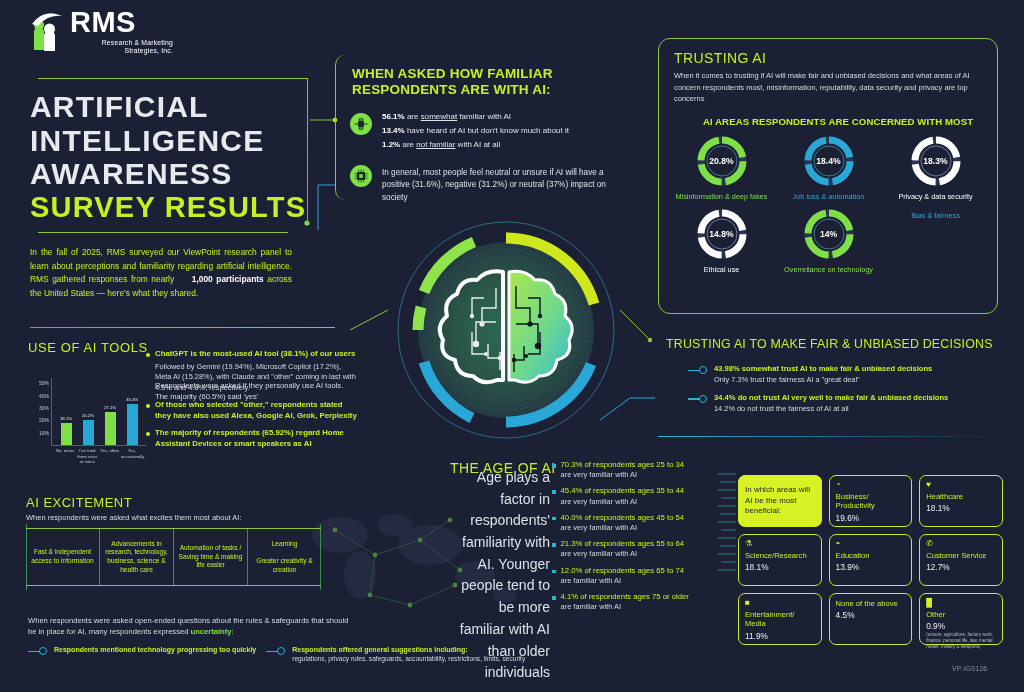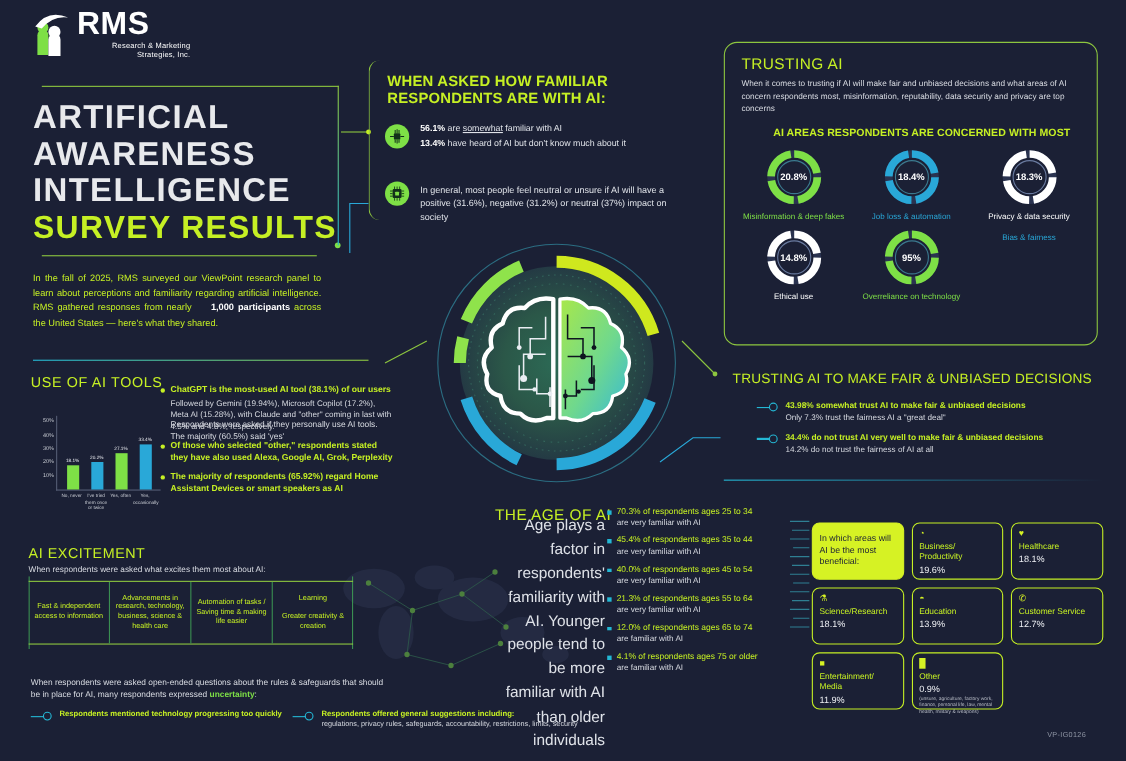--- a/index.html
+++ b/index.html
@@ -223,22 +223,22 @@
         <div>Research &amp; Marketing</div>
         <div>Strategies, Inc.</div>
       </div>
     </div>
   </div>
 
   <div class="abs title-rule-top"></div>
   <div class="abs title-rule-top-v"></div>
   <div class="abs title-wrap">
     <div class="title-line">ARTIFICIAL</div>
+    <div class="title-line">INTELLIGENCE</div>
     <div class="title-line">AWARENESS</div>
-    <div class="title-line">INTELLIGENCE</div>
     <div class="title-line accent">SURVEY RESULTS</div>
   </div>
   <div class="abs title-rule-bot"></div>
 
   <div class="abs intro"><span>In the fall of 2025, RMS surveyed our ViewPoint research panel to learn about perceptions and familiarity regarding artificial intelligence. RMS gathered responses from nearly </span><b>1,000 participants</b><span> across the United States — here's what they shared.</span></div>
   <div class="abs rule-teal"></div>
 
   <div class="abs fam-box"></div>
   <div class="abs fam-title">WHEN ASKED HOW FAMILIAR RESPONDENTS ARE WITH AI:</div>
 
@@ -253,20 +253,21 @@
         <line x1="9" y1="2" x2="9" y2="7"></line>
           <line x1="15" y1="2" x2="15" y2="7"></line>
         <line x1="9" y1="17" x2="9" y2="22"></line>
           <line x1="15" y1="17" x2="15" y2="22"></line>
       </g>
     </svg>
   </div>
   <div class="abs fam-list" id="fam-list">
       <div><b>56.1%</b> are <u>somewhat</u> familiar with AI</div>
       <div><b>13.4%</b> have heard of AI but don't know much about it</div>
+      <div><b>1.2%</b> are <u>not familiar</u> with AI at all</div>
     </div>
 
   <div class="abs fam-row2 fam-ico">
     <svg viewBox="0 0 24 24">
       <rect x="5" y="5" width="14" height="14" rx="2" fill="#12301a"></rect>
       <rect x="9" y="9" width="6" height="6" rx="1" fill="#7ee046"></rect>
       <g stroke="#12301a" stroke-width="1.3">
         <line x1="8" y1="1" x2="8" y2="5"></line>
           <line x1="12" y1="1" x2="12" y2="5"></line>
           <line x1="16" y1="1" x2="16" y2="5"></line>
@@ -381,21 +382,21 @@
             <circle cx="27" cy="27" r="21" fill="none" stroke="#ffffff" stroke-width="7" stroke-dasharray="28.98672286269283 4"></circle>
             <circle cx="27" cy="27" r="15" fill="none" stroke="#6a7ba0" stroke-width="1"></circle>
           </svg><div class="val">14.8%</div></div>
         <div class="donut-lbl" style="color:#ffffff">Ethical use</div>
       </div>
       <div class="donut-cell">
         <div class="donut"><svg viewBox="0 0 54 54">
             <circle cx="27" cy="27" r="21" fill="none" stroke="#2a3350" stroke-width="7"></circle>
             <circle cx="27" cy="27" r="21" fill="none" stroke="#7ee046" stroke-width="7" stroke-dasharray="28.98672286269283 4"></circle>
             <circle cx="27" cy="27" r="15" fill="none" stroke="#3b7a8f" stroke-width="1"></circle>
-          </svg><div class="val">95%</div></div>
+          </svg><div class="val">14%</div></div>
         <div class="donut-lbl" style="color:#7ee046">Overreliance on technology</div>
       </div>
       <div class="donut-cell">
         <div class="donut-lbl" style="color:#29a8d8">Bias &amp; fairness</div>
       </div>
     </div>
 
   <div class="abs fair-title">TRUSTING AI TO MAKE FAIR &amp; UNBIASED DECISIONS</div>
   <div class="abs fair-list" id="fair-list">
       <div class="fair-item">
@@ -583,20 +584,24 @@
         <div class="ben-ico">✆</div>
         <div class="ben-lbl">Customer Service</div>
         <div class="ben-val">12.7%</div>
       </div>
       <div class="ben-card">
         <div class="ben-ico">■</div>
         <div class="ben-lbl">Entertainment/ Media</div>
         <div class="ben-val">11.9%</div>
       </div>
       <div class="ben-card">
+        <div class="ben-lbl">None of the above</div>
+        <div class="ben-val">4.5%</div>
+      </div>
+      <div class="ben-card">
         <div class="ben-ico">█</div>
         <div class="ben-lbl">Other</div>
         <div class="ben-val">0.9%</div>
         <div class="ben-note">(unsure, agriculture, factory work, finance, personal life, law, mental health, military &amp; weapons)</div>
       </div>
     </div>
 
   <div class="abs bot-text"><span>When respondents were asked open-ended questions about the rules &amp; safeguards that should be in place for AI, many respondents expressed </span><span class="hl">uncertainty</span><span>:</span></div>
   <div class="abs bot-items" id="bot-items">
       <div class="bot-item">

